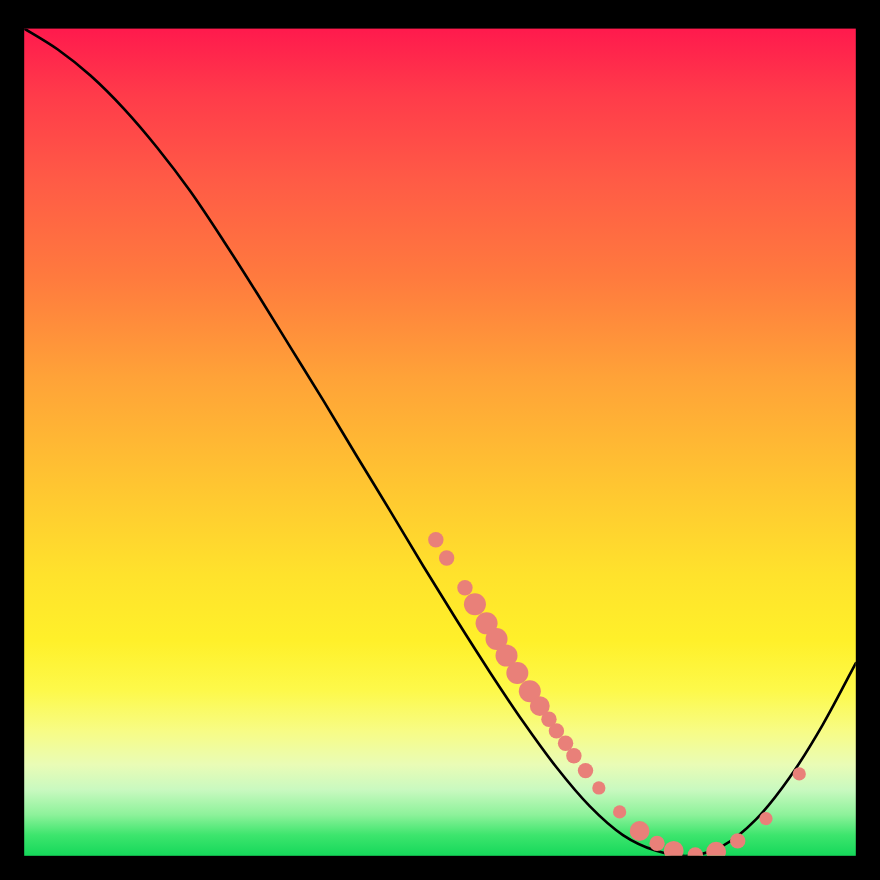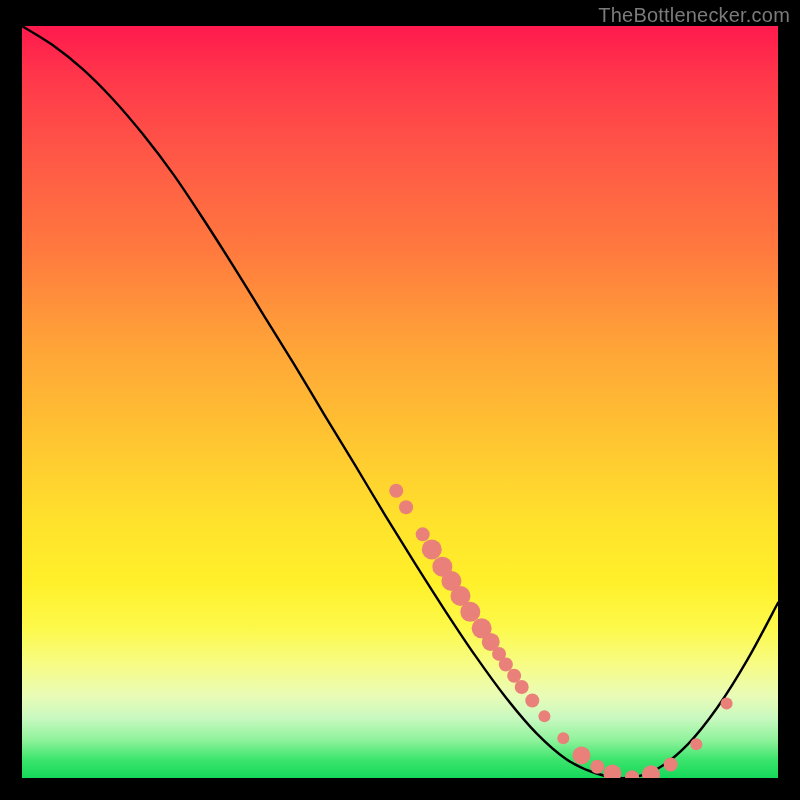--- a/index.html
+++ b/index.html
@@ -60,21 +60,20 @@
     font-size: 20px;
     letter-spacing: 0.2px;
     user-select: none;
   }
 </style>
 </head>
 <body>
 
 <div class="stage">
 
-  <div class="attribution">TheBottlenecker.com</div>
 
   <div class="plot-area">
     <div class="gradient-bg"></div>
     <svg class="curve-layer" viewBox="0 0 756 752" preserveAspectRatio="none">
       <path id="curve-path" fill="none" stroke="#000000" stroke-width="2.4" stroke-linecap="round" stroke-linejoin="round" d="M 0.00 0.00 C 5.04 3.13, 20.16 11.66, 30.24 18.80 C 40.32 25.94, 50.40 33.84, 60.48 42.86 C 70.56 51.89, 80.64 62.04, 90.72 72.94 C 100.80 83.85, 110.88 95.75, 120.96 108.29 C 131.04 120.82, 141.12 133.98, 151.20 148.14 C 161.28 162.31, 171.36 177.85, 181.44 193.26 C 191.52 208.68, 201.60 224.60, 211.68 240.64 C 221.76 256.68, 231.84 273.23, 241.92 289.52 C 252.00 305.81, 262.08 321.86, 272.16 338.40 C 282.24 354.94, 292.32 372.11, 302.40 388.78 C 312.48 405.45, 322.56 421.75, 332.64 438.42 C 342.72 455.09, 352.80 472.26, 362.88 488.80 C 372.96 505.34, 383.04 521.64, 393.12 537.68 C 403.20 553.72, 413.28 569.64, 423.36 585.06 C 433.44 600.47, 443.52 615.76, 453.60 630.18 C 463.68 644.59, 473.76 658.75, 483.84 671.54 C 493.92 684.32, 504.00 696.60, 514.08 706.88 C 524.16 717.16, 534.24 726.43, 544.32 733.20 C 554.40 739.97, 564.48 744.35, 574.56 747.49 C 584.64 750.62, 594.72 752.75, 604.80 752.00 C 614.88 751.25, 624.96 748.49, 635.04 742.98 C 645.12 737.46, 655.20 729.19, 665.28 718.91 C 675.36 708.63, 685.44 695.60, 695.52 681.31 C 705.60 667.02, 715.68 650.61, 725.76 633.18 C 735.84 615.76, 750.96 586.18, 756.00 576.78"></path>
       <g id="markers-group">
           <circle cx="374.22" cy="464.74" r="7" fill="#e98079" stroke="#d96a63" stroke-width="0"></circle>
           <circle cx="384.05" cy="481.28" r="7" fill="#e98079" stroke="#d96a63" stroke-width="0"></circle>
           <circle cx="400.68" cy="508.35" r="7" fill="#e98079" stroke="#d96a63" stroke-width="0"></circle>
           <circle cx="409.75" cy="523.39" r="10" fill="#e98079" stroke="#d96a63" stroke-width="0"></circle>

